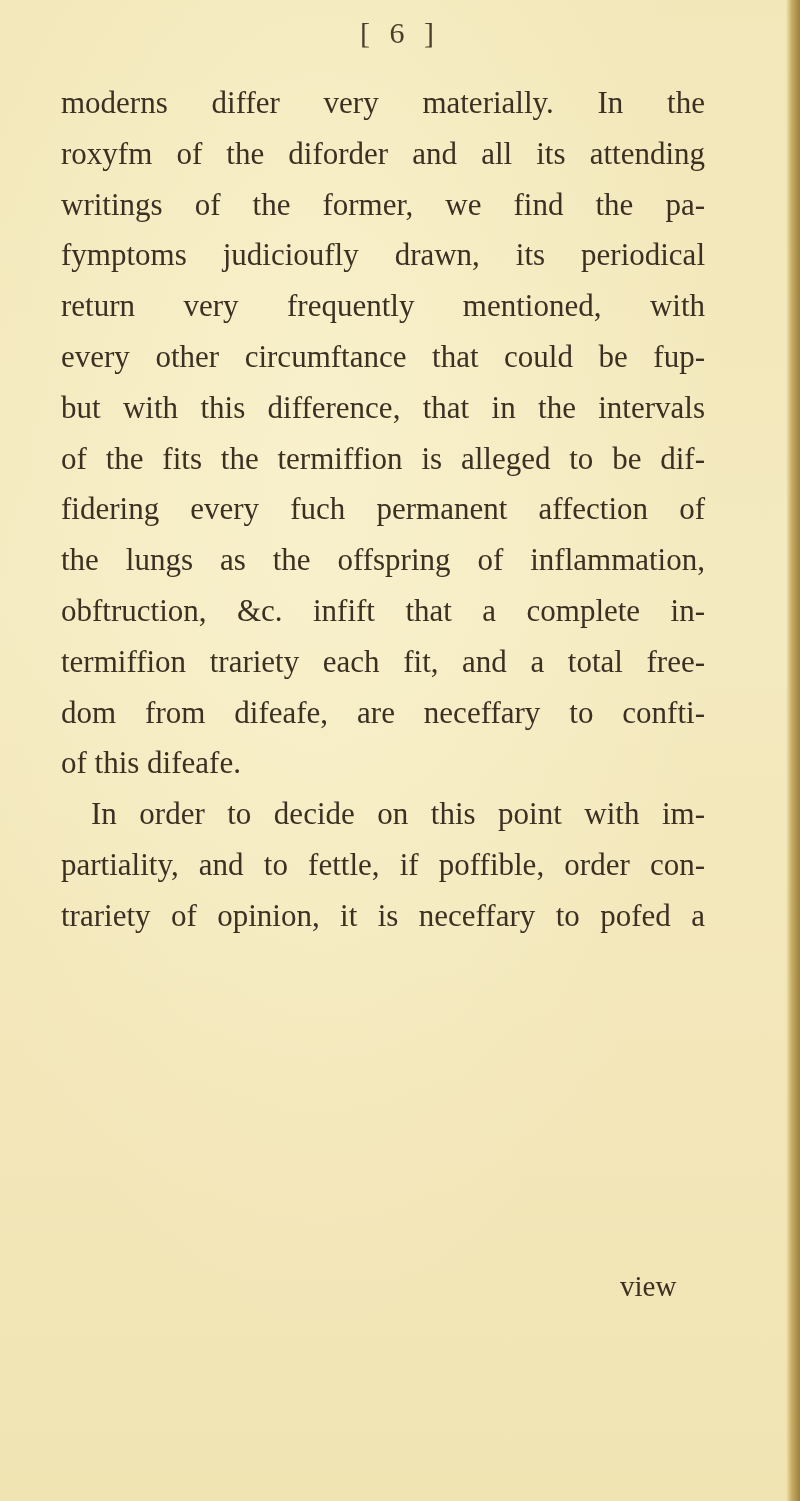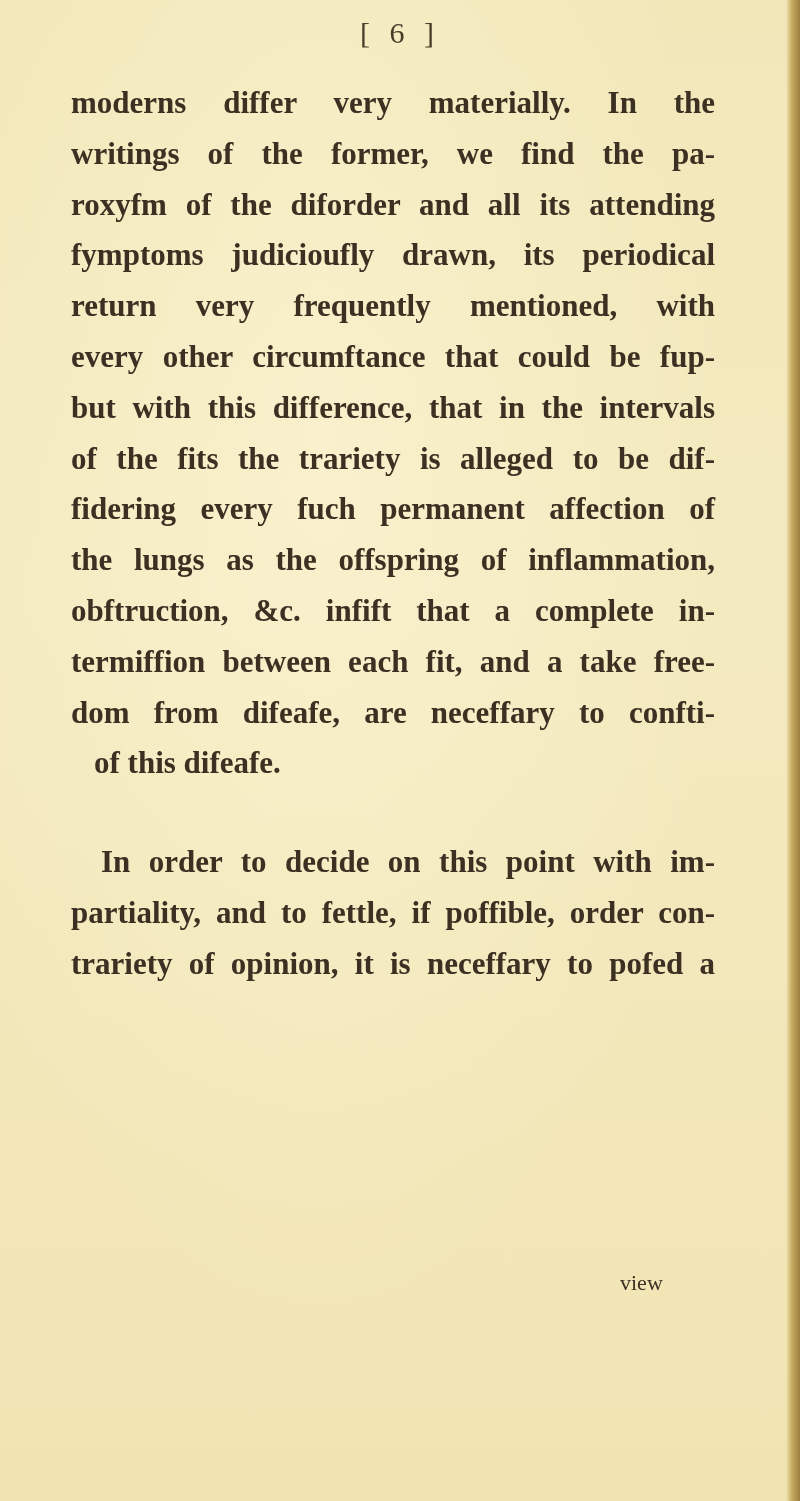--- a/index.html
+++ b/index.html
@@ -18,53 +18,53 @@
   }
   .gutter {
     position: absolute; top: 0; right: 0; width: 14px; height: 1501px;
     background: linear-gradient(90deg, rgba(200,170,90,0) 0%, #c9ad63 40%, #9a8040 100%);
   }
   .page-number {
     position: absolute; top: 16px; left: 0; width: 800px;
     text-align: center; font-size: 30px; letter-spacing: 6px; color: #4a3d2c;
   }
   .text-block {
-    position: absolute; left: 71px; top: 78px; width: 644px; font-weight: bold;
+    position: absolute; left: 61px; top: 78px; width: 644px;
   }
   .line {
     display: block; height: 50.8px; line-height: 50.8px;
     font-size: 31px; white-space: nowrap;
     text-align: justify; text-align-last: justify;
   }
-  .line.last { text-align-last: left; margin-left: 23px; }
-  .line.indent { padding-left: 30px; margin-top: 48px; }
+  .line.last { text-align-last: left; }
+  .line.indent { padding-left: 30px; }
   .catchword {
-    position: absolute; top: 1270px; left: 620px; font-size: 22px;
+    position: absolute; top: 1270px; left: 620px; font-size: 29px;
   }
 </style>
 </head>
 <body>
 
 <div class="page">
   <div class="page-number">[ 6 ]</div>
 
   <div class="text-block">
     <div>
       <span class="line">moderns differ very materially.  In the</span>
+      <span class="line">roxyfm of the diforder and all its attending</span>
       <span class="line">writings of the former, we find the pa-</span>
-      <span class="line">roxyfm of the diforder and all its attending</span>
       <span class="line">fymptoms judicioufly drawn, its periodical</span>
       <span class="line">return very frequently mentioned, with</span>
       <span class="line">every other circumftance that could be fup-</span>
       <span class="line">but with this difference, that in the intervals</span>
-      <span class="line">of the fits the trariety is alleged to be dif-</span>
+      <span class="line">of the fits the termiffion is alleged to be dif-</span>
       <span class="line">fidering every fuch permanent affection of</span>
       <span class="line">the lungs as the offspring of inflammation,</span>
       <span class="line">obftruction, &amp;c. infift that a complete in-</span>
-      <span class="line">termiffion between each fit, and a take free-</span>
+      <span class="line">termiffion trariety each fit, and a total free-</span>
       <span class="line">dom from difeafe, are neceffary to confti-</span>
       <span class="line last">of this difeafe.</span>
     </div>
     <div>
       <span class="line indent">In order to decide on this point with im-</span>
       <span class="line">partiality, and to fettle, if poffible, order con-</span>
       <span class="line">trariety of opinion, it is neceffary to pofed a</span>
     </div>
   </div>
 

